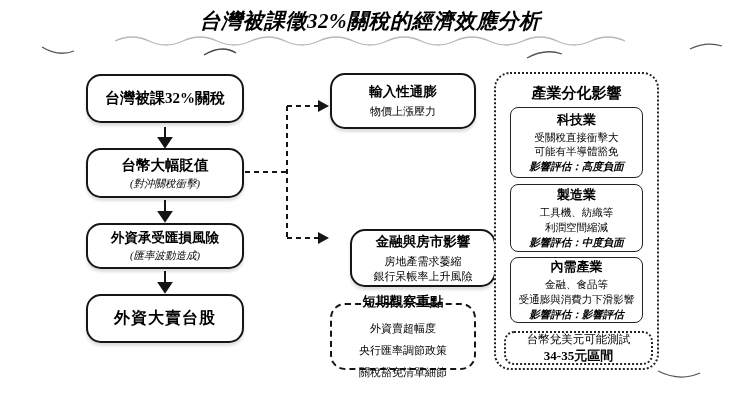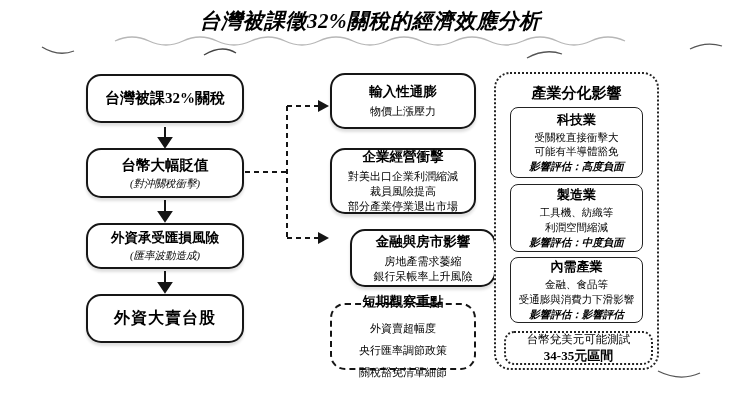--- a/index.html
+++ b/index.html
@@ -107,26 +107,20 @@
 
   <div class="box" style="left:86px;top:294px;width:158px;height:49px;">
     <div class="h n4">外資大賣台股</div>
   </div>
 
   <div class="box effect" style="left:330px;top:73px;width:146px;height:56px;">
     <div class="h">輸入性通膨</div>
     <div class="bl">物價上漲壓力</div>
   </div>
 
-  <div class="box effect" style="left:330px;top:148px;width:146px;height:66px;">
-    <div class="h">企業經營衝擊</div>
-    <div class="bl">對美出口企業利潤縮減</div>
-    <div class="bl">裁員風險提高</div>
-    <div class="bl">部分產業停業退出市場</div>
-  </div>
 
   <div class="box effect" style="left:330px;top:229px;width:146px;height:58px;margin-left:20px;">
     <div class="h">金融與房市影響</div>
     <div class="bl">房地產需求萎縮</div>
     <div class="bl">銀行呆帳率上升風險</div>
   </div>
 
   <div class="box effect dashedbox" style="left:330px;top:303px;width:146px;height:67px;">
     <div class="h">短期觀察重點</div>
     <div class="bl">外資賣超幅度</div>

